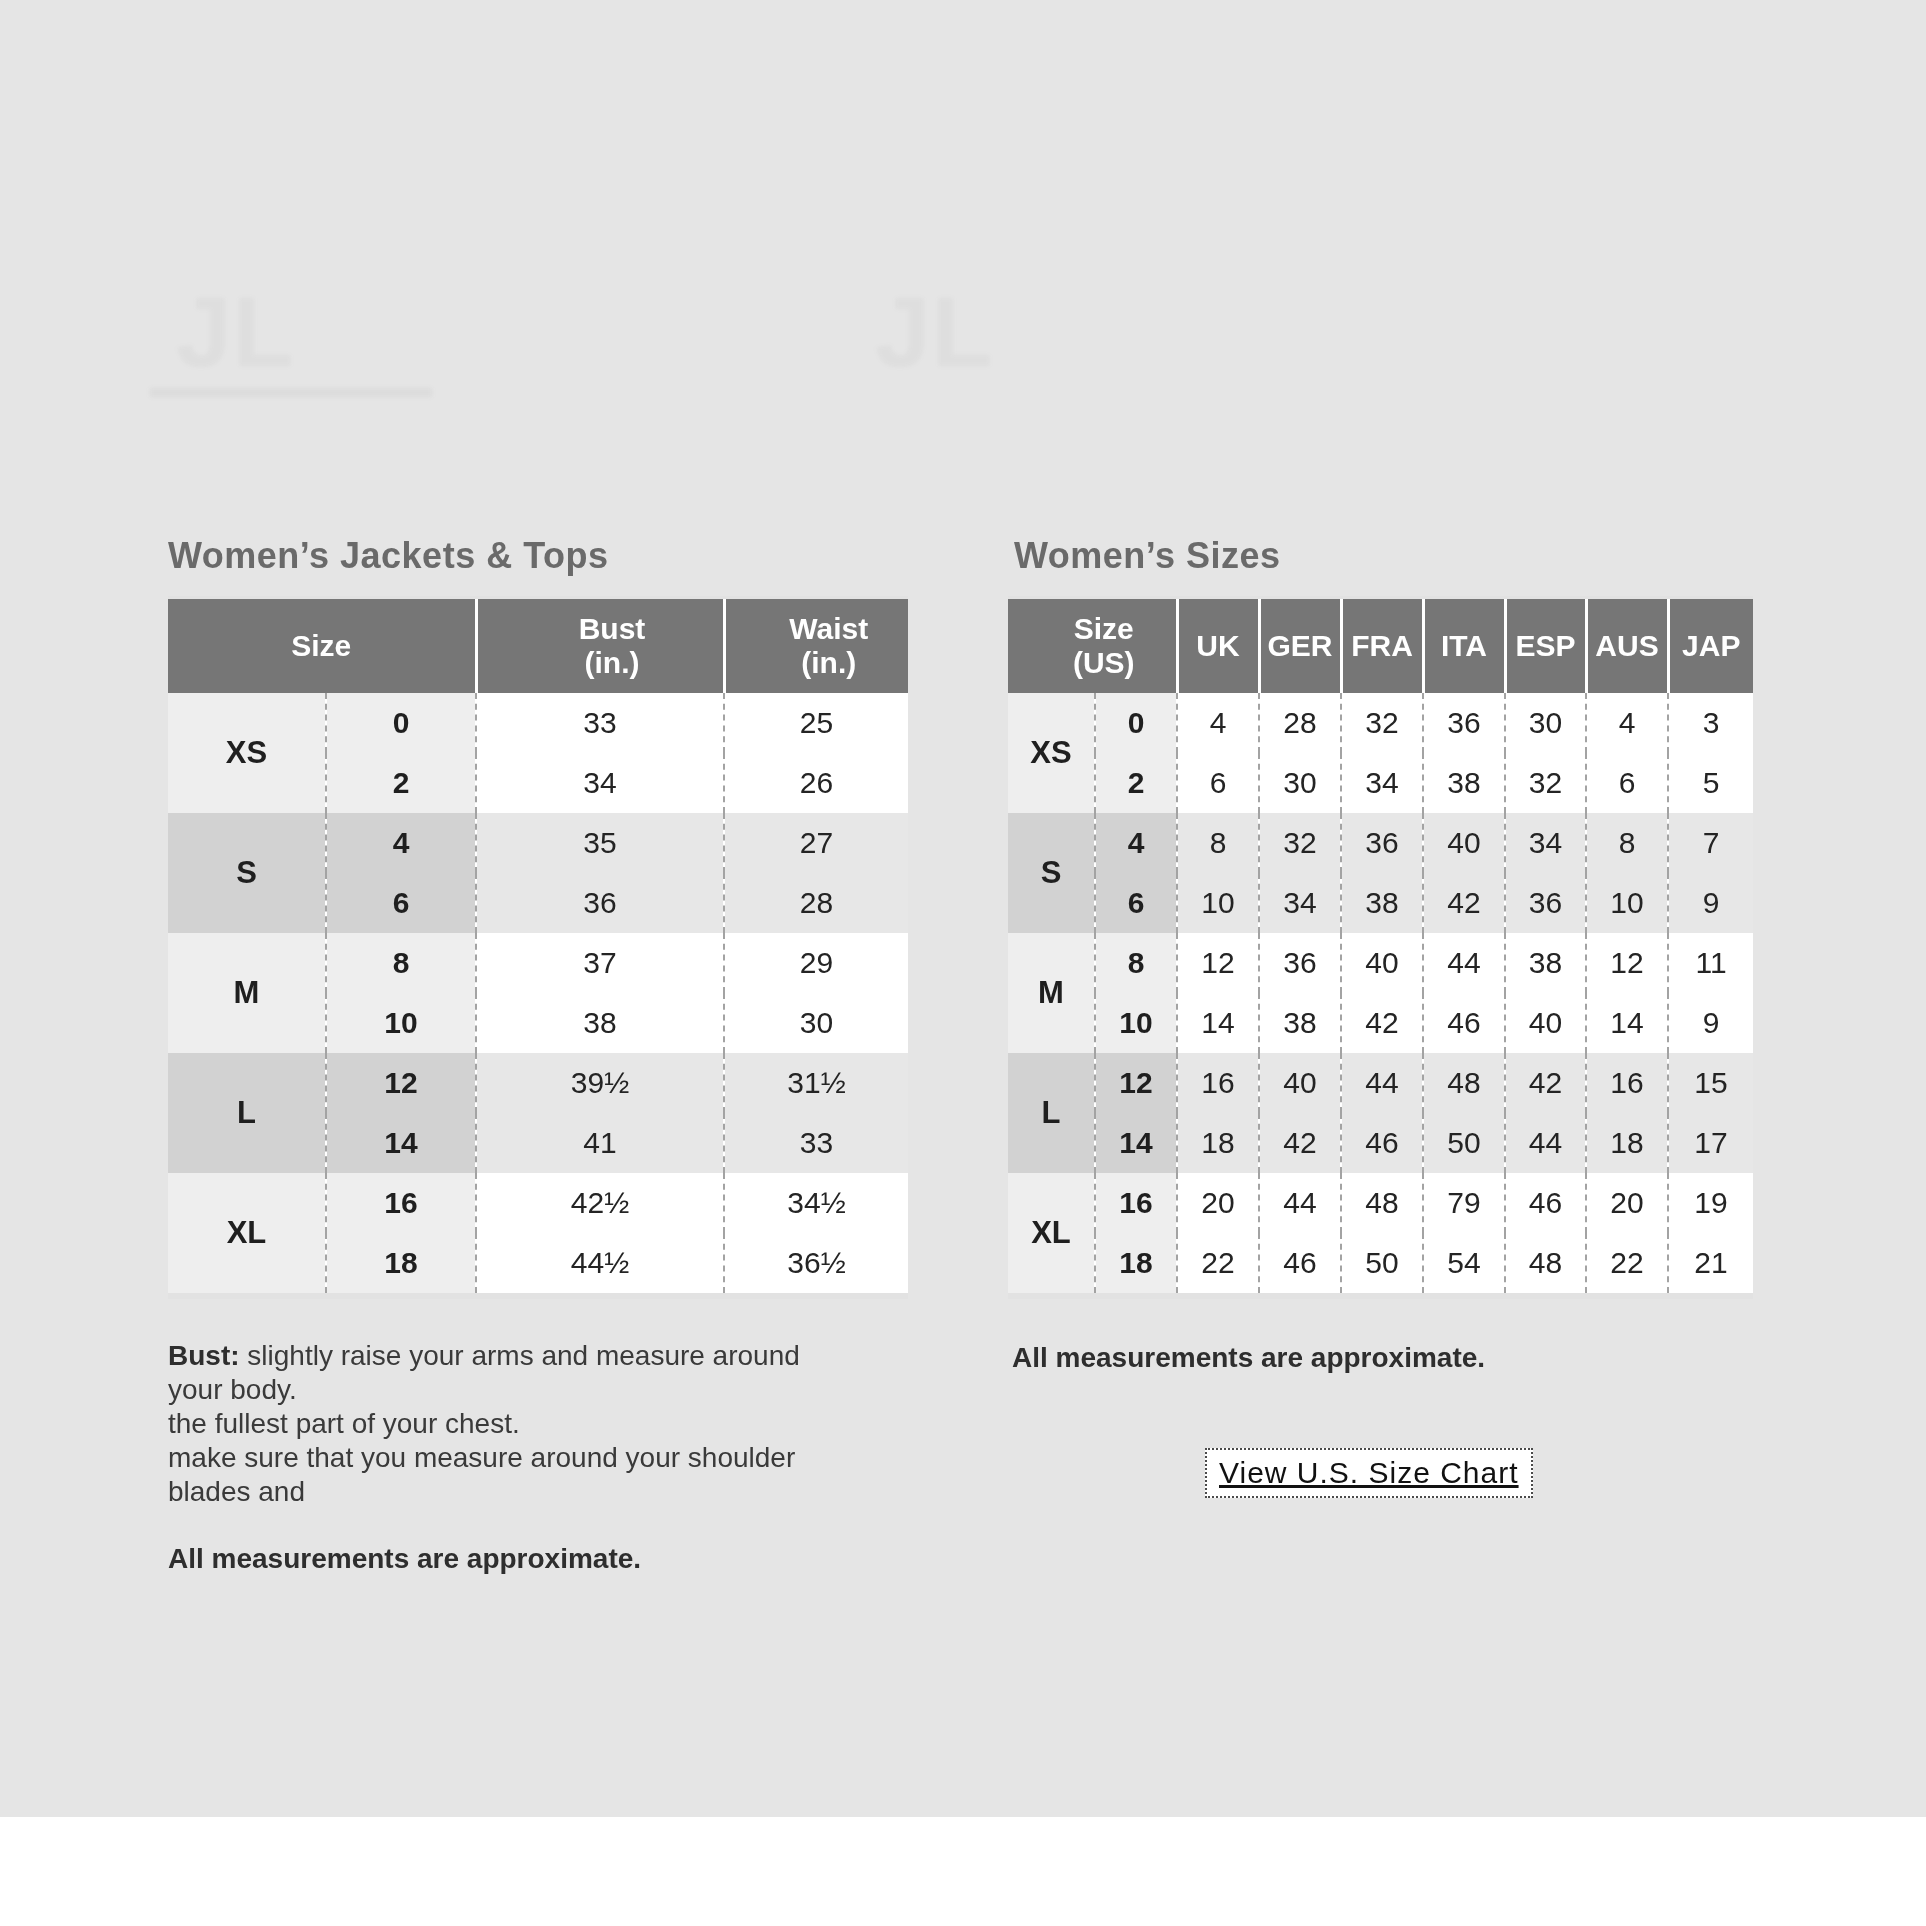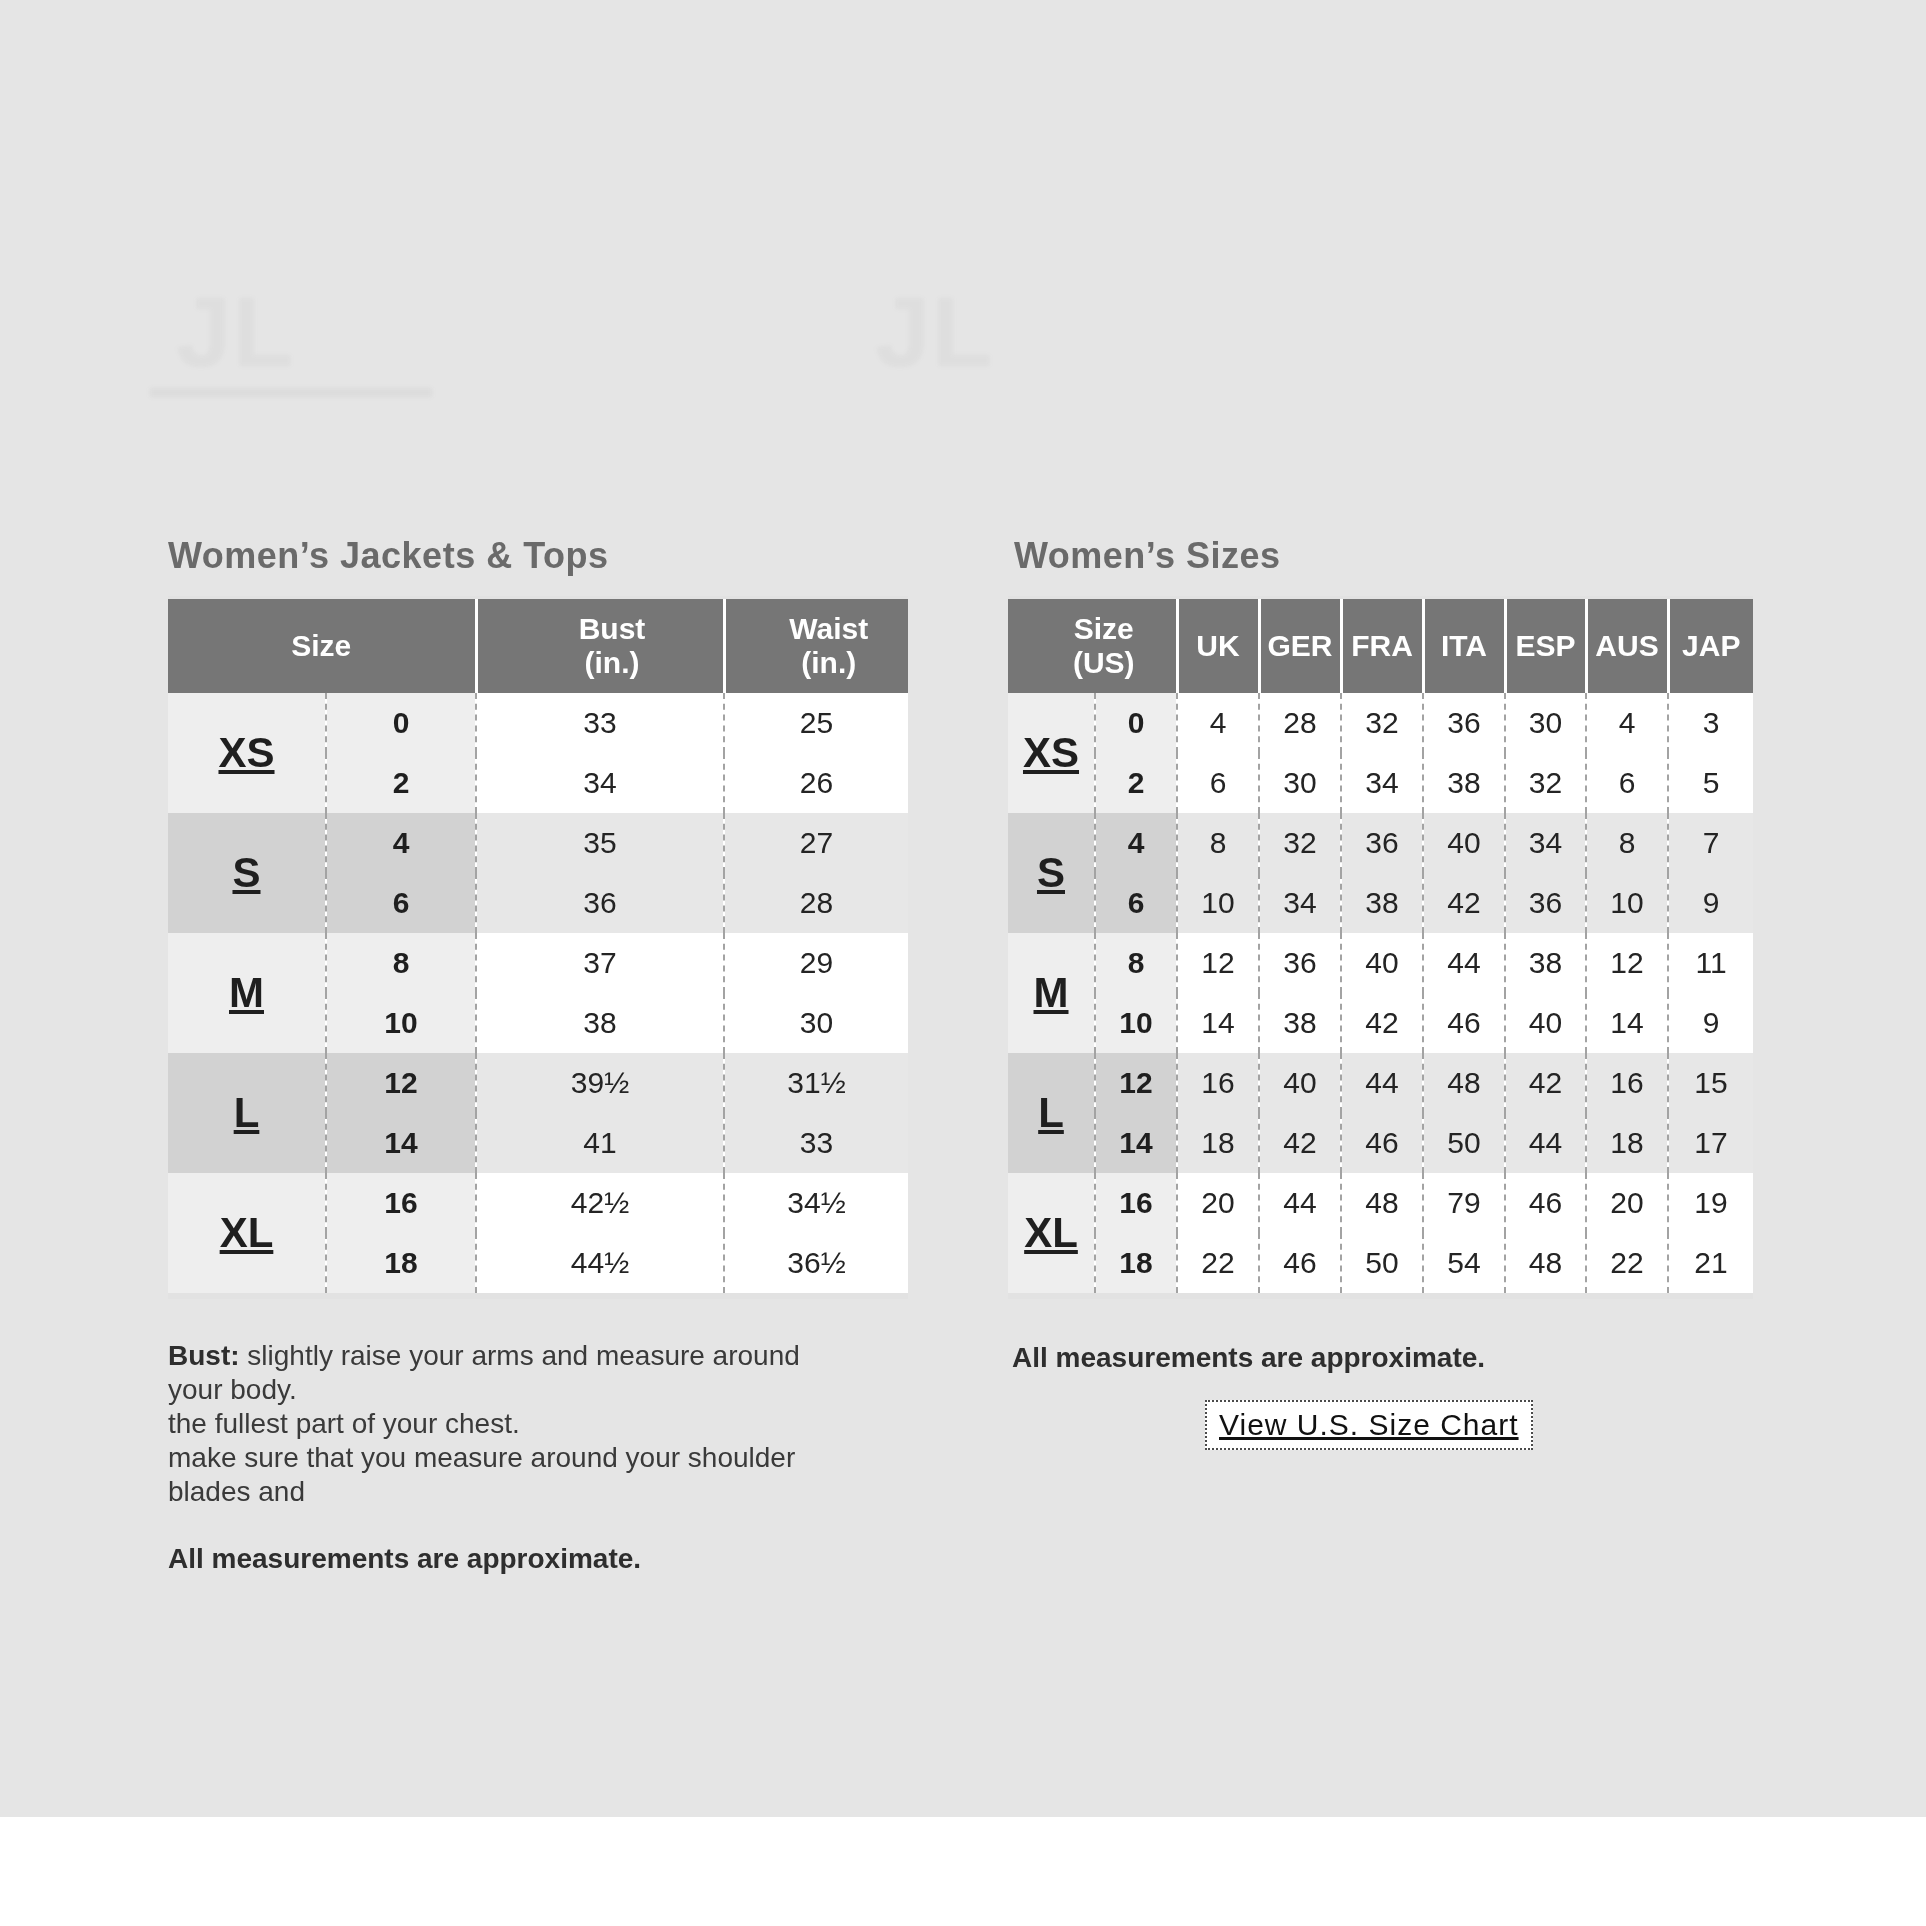--- a/index.html
+++ b/index.html
@@ -18,39 +18,39 @@
   table.sizetable th,table.sizetable td{padding:0;text-align:center;vertical-align:middle;overflow:hidden;}
 
   tr.hdr{height:94px;}
   tr.row{height:60px;}
 
   th.hd{background:#767676;color:#ffffff;font-weight:700;font-size:30px;line-height:1.15;}
   th.hd .l1,th.hd .l2{display:block;padding-left:24px;}
   th.hsep{border-left:3px dashed #ffffff;}
 
   td.sep{border-left:2px dashed #a3a3a3;}
-  td.glabel{font-weight:700;font-size:42px;text-decoration:underline;}
+  td.glabel{font-weight:700;font-size:31px;}
   td.num{font-weight:700;font-size:30px;}
   td.val{font-weight:400;font-size:30px;color:#242424;}
 
   .g-light td.key{background:#eeeeee;}
   .g-light td.val{background:#ffffff;}
   .g-dark td.key{background:#d2d2d2;}
   .g-dark td.val{background:#e7e7e7;}
 
   .notes{position:absolute;font-size:28px;line-height:34px;color:#3a3a3a;width:653px;}
   .notes p{margin:0 0 33px 0;}
   .notes b{color:#2e2e2e;}
   .approx{font-weight:700;color:#2e2e2e;}
 
   .sizes-note{position:absolute;font-size:28px;font-weight:700;color:#2e2e2e;}
 
   .uslink{position:absolute;display:inline-block;font-size:30px;color:#111111;
           text-decoration:underline;letter-spacing:1px;border:2px dotted #4a4a4a;
-          padding:6px 12px;background:#ffffff;cursor:pointer;}
+          padding:6px 12px;background:#ffffff;cursor:pointer;margin-top:48px;}
 </style>
 </head>
 <body>
 
 <div class="canvas">
 
   <div class="wm" style="left:176px;top:275px;">JL</div>
   <div class="wm-caption" style="left:150px;top:388px;width:282px;"></div>
   <div class="wm" style="left:875px;top:275px;">JL</div>
 

